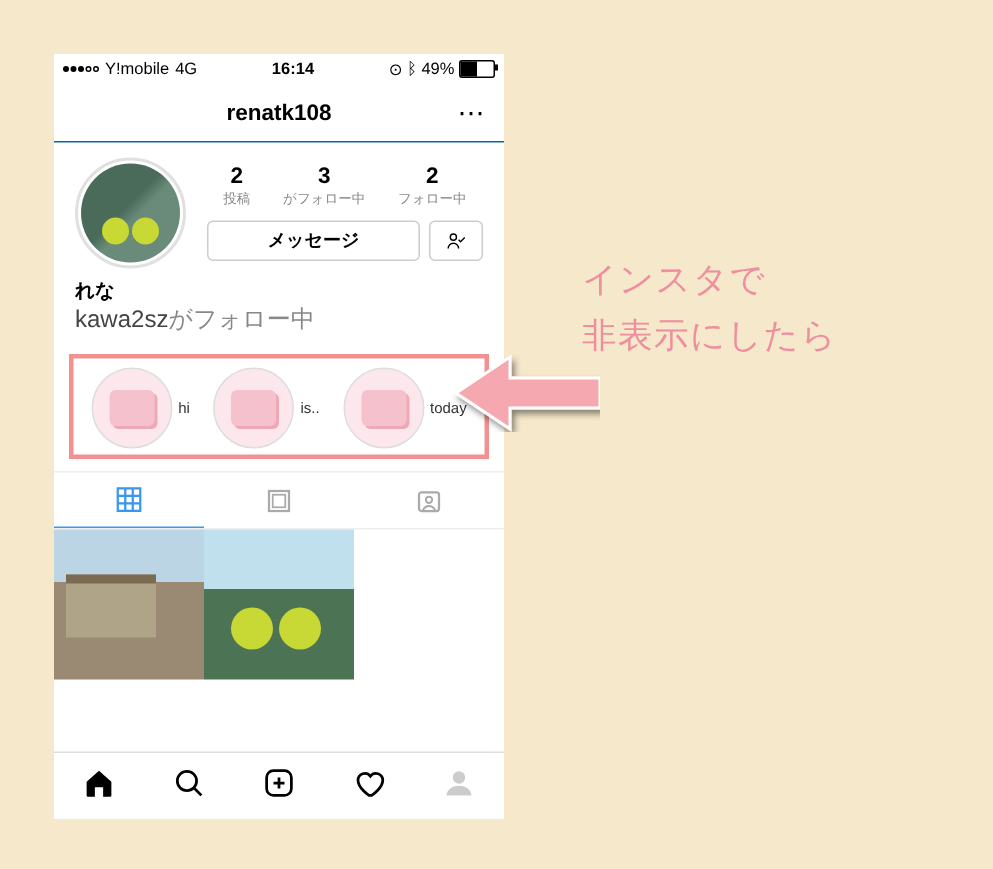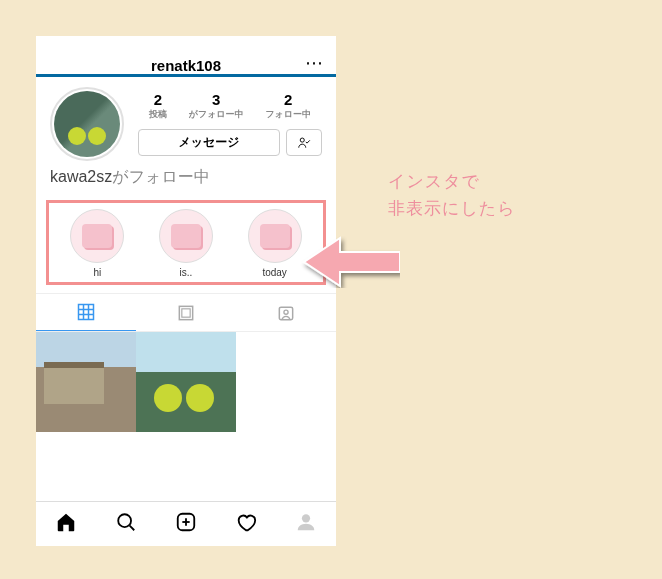--- a/index.html
+++ b/index.html
@@ -34,23 +34,23 @@
 .status-left { display:flex; align-items:center; gap:4px; }
 .status-right { display:flex; align-items:center; gap:3px; }
 .signal-dots { display:flex; gap:1px; }
 .signal-dots span { width:4px; height:4px; border-radius:50%; background:#000; }
 .signal-dots span.empty { background:transparent; border:1px solid #000; box-sizing:border-box; }
 .battery-shell { width:22px; height:10px; border:1px solid #000; border-radius:2px; position:relative; }
 .battery-shell::after { content:""; position:absolute; right:-3px; top:2px; width:2px; height:4px; background:#000; }
 .battery-level { height:100%; background:#000; }
 .nav-bar {
   height: 38px;
-  border-bottom: 3px solid #0369a1;
+  border-bottom: 1px solid #0369a1;
   display: flex;
-  align-items: flex-end;
+  align-items: center;
   justify-content: center;
   position: relative;
 }
 .nav-title { font-weight:600; font-size:15px; }
 .nav-dots { position:absolute; right:12px; font-size:18px; letter-spacing:1px; }
 .profile-row { display:flex; padding:10px 14px 6px; gap:14px; }
 .avatar-ring {
   width:74px; height:74px; border-radius:50%;
   border:2px solid #e0e0e0; padding:2px;
   display:flex; align-items:center; justify-content:center;
@@ -60,40 +60,40 @@
   width:100%; height:100%; border-radius:50%;
   background: linear-gradient(135deg,#4a6a5a 0%, #4a6a5a 45%, #6a8a7a 55%, #6a8a7a 100%);
   position:relative; overflow:hidden;
 }
 .ball { position:absolute; border-radius:50%; background:#c8d834; }
 .ball.b1 { width:18px; height:18px; bottom:12px; left:14px; }
 .ball.b2 { width:18px; height:18px; bottom:12px; left:34px; }
 .stats-col { flex:1; display:flex; flex-direction:column; gap:8px; padding-top:4px; }
 .stats { display:flex; justify-content:space-around; text-align:center; }
 .stat-num { font-weight:600; font-size:15px; }
-.stat-label { font-size:9px; color:#888;font-weight:bold; }
+.stat-label { font-size:9px; color:#888; }
 .action-row { display:flex; gap:6px; }
 .msg-btn {
   flex:1; border:1px solid #ccc; border-radius:4px;
   font-size:12px; font-weight:600; padding:4px 0; text-align:center;
 }
 .follow-btn {
   width:34px; border:1px solid #ccc; border-radius:4px;
   display:flex; align-items:center; justify-content:center; font-size:12px;
 }
 .bio { padding:0 14px 8px; }
 .bio-name { font-weight:600; font-size:13px; }
 .bio-sub { font-size:16px; color:#888; }
 .highlights-box {
   margin:4px 10px 8px; padding:6px 4px 4px;
   border:3px solid #f39090;
   display:flex; justify-content:space-around;
   position:relative;
 }
-.hl-item { display:flex; flex-direction:column; align-items:center; gap:4px; }
+.hl-item { display:flex; flex-direction:row; align-items:center; gap:4px; }
 .hl-circle {
   width:52px; height:52px; border-radius:50%;
   border:1px solid #ddd; background:#fce8ec;
   display:flex; align-items:center; justify-content:center;
 }
 .hl-inner {
   width:30px; height:24px; background:#f5c1cc; border-radius:4px;
   box-shadow: 2px 2px 0 #efa8b6;
 }
 .hl-label { font-size:10px; color:#333; }
@@ -107,32 +107,54 @@
 .g1::before { content:""; position:absolute; left:8px; top:30px; width:60px; height:36px; background:#b0a488; border-top:6px solid #7a6b52; }
 .g2 { background:linear-gradient(180deg,#bfe0ec 40%,#4d7355 40%,#4d7355 100%); }
 .g2 .ball { width:28px; height:28px; }
 .g2 .bb1 { bottom:20px; left:18px; }
 .g2 .bb2 { bottom:20px; left:50px; }
 .spacer { flex:1; }
 .tabbar { height:44px; border-top:1px solid #ddd; display:flex; align-items:center; justify-content:space-around; }
 .tabbar svg { width:22px; height:22px; }
 .caption {
   position:absolute; left:388px; top:168px;
-  color:#ee8e9e; font-size:17px; line-height:1.6; font-weight:500;
+  color:#ee8e9e; font-size:23px; line-height:1.6; font-weight:500;
   letter-spacing:1px;
 }
 .arrow {
   position:absolute; left:300px; top:236px; width:100px; height:52px;
 }
 </style>
 </head>
 <body>
 
 <div class="phone">
 
+  <div class="status-bar">
+    <div class="status-left">
+      <span class="signal-dots">
+        <span></span>
+          <span></span>
+          <span></span>
+          <span class="empty"></span>
+          <span class="empty"></span>
+      </span>
+      <span>Y!mobile</span>
+      <span>4G</span>
+    </div>
+    <div style="font-weight:600;">16:14</div>
+    <div class="status-right">
+      <span>⊙</span>
+      <span>ᛒ</span>
+      <span>49%</span>
+      <span class="battery-shell">
+        <div class="battery-level" style="width:49%"></div>
+      </span>
+    </div>
+  </div>
 
   <div class="nav-bar">
     <span class="nav-title">renatk108</span>
     <span class="nav-dots">⋯</span>
   </div>
 
   <div class="profile-row">
     <div class="avatar-ring">
       <div class="avatar-img">
         <div class="ball b1"></div>
@@ -161,20 +183,21 @@
             <circle cx="9" cy="7" r="3.5" fill="none" stroke="#000" stroke-width="1.6"></circle>
             <path d="M3 20c0-3.3 2.7-6 6-6s6 2.7 6 6" fill="none" stroke="#000" stroke-width="1.6"></path>
             <path d="M15 10l2.2 2.2L22 7.4" fill="none" stroke="#000" stroke-width="1.6"></path>
           </svg>
         </div>
       </div>
     </div>
   </div>
 
   <div class="bio">
+    <div class="bio-name">れな</div>
     <div class="bio-sub">
       <span style="color:#444;">kawa2sz</span><span>がフォロー中</span>
     </div>
   </div>
 
   <div class="highlights-box">
     <div class="hl-item">
       <div class="hl-circle">
           <div class="hl-inner"></div>
         </div>

